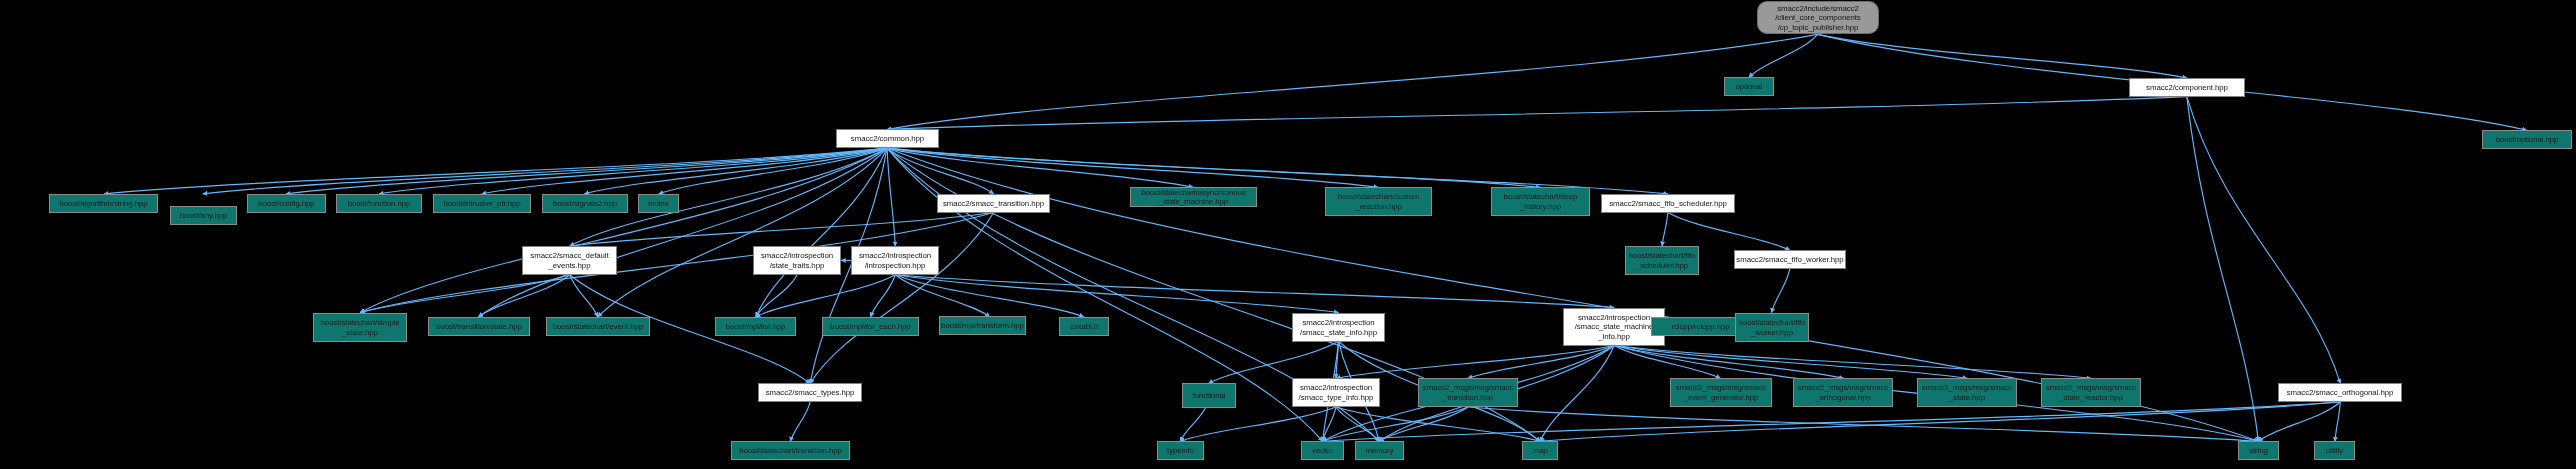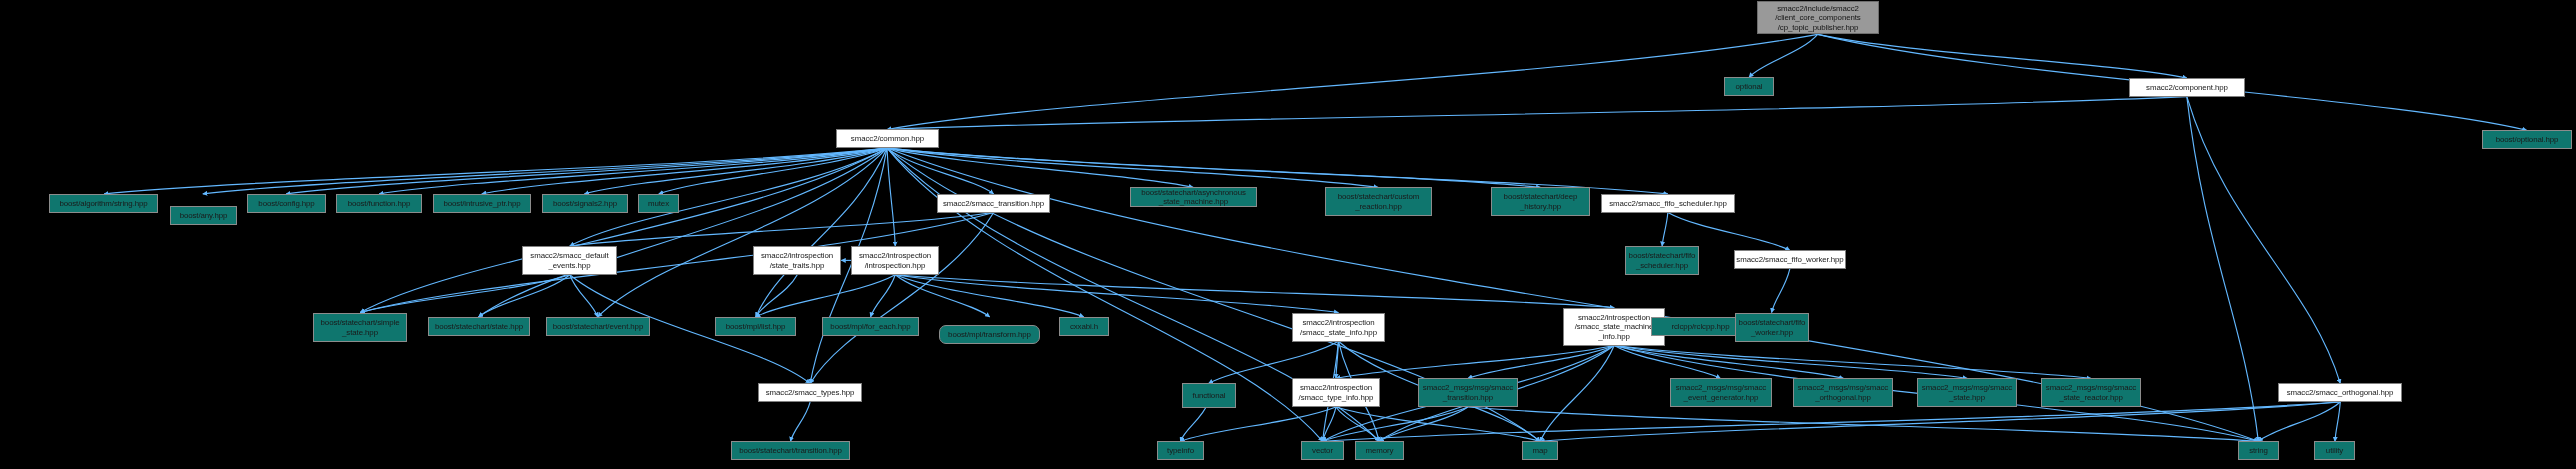--- a/index.html
+++ b/index.html
@@ -130,21 +130,21 @@
       <path d="M 1689.5 562 C 1679.625 586.75, 1657.9 597.75, 1650 617" fill="none" stroke="#63b8ff" stroke-width="1.6" marker-end="url(#arrow)"></path>
       <path d="M 1132.5 562 C 1125.625 586.75, 1110.5 597.75, 1105 617" fill="none" stroke="#63b8ff" stroke-width="1.6" marker-end="url(#arrow)"></path>
       <path d="M 2331.5 297 C 2329.5 318.15, 2325.1 327.55, 2323.5 344" fill="none" stroke="#63b8ff" stroke-width="1.6" marker-end="url(#arrow)"></path>
       <path d="M 2331.5 297 C 2374.125 320.85, 2467.9 331.45, 2502 350" fill="none" stroke="#63b8ff" stroke-width="1.6" marker-end="url(#arrow)"></path>
       <path d="M 2502 376 C 2495.625 403.45, 2481.6 415.65, 2476.5 437" fill="none" stroke="#63b8ff" stroke-width="1.6" marker-end="url(#arrow)"></path>
       <path d="M 3271.5 562 C 3242.875 586.75, 3179.9 597.75, 3157 617" fill="none" stroke="#63b8ff" stroke-width="1.6" marker-end="url(#arrow)"></path>
       <path d="M 3271.5 562 C 3269.625 586.75, 3265.5 597.75, 3264 617" fill="none" stroke="#63b8ff" stroke-width="1.6" marker-end="url(#arrow)"></path>
       <path d="M 3271.5 562 C 2915.875 586.75, 2133.5 597.75, 1849 617" fill="none" stroke="#63b8ff" stroke-width="1.6" marker-end="url(#arrow)"></path>
       <path d="M 3271.5 562 C 2991.875 586.75, 2376.7 597.75, 2153 617" fill="none" stroke="#63b8ff" stroke-width="1.6" marker-end="url(#arrow)"></path>
     </svg>
-<div class="node root" style="left: 1757px; top: 1.4px; width: 122px; height: 33px;">smacc2/include/smacc2
+<div class="node root" style="left: 1757px; top: 1.4px; width: 122px; height: 33px; border-radius: 10px;">smacc2/include/smacc2
 /client_core_components
 /cp_topic_publisher.hpp</div>
     <div class="node" style="left: 1724px; top: 77px; width: 50px; height: 18.6px;">optional</div>
     <div class="node white" style="left: 2129px; top: 78px; width: 116px; height: 18.6px;">smacc2/component.hpp</div>
     <div class="node" style="left: 2482px; top: 130px; width: 90px; height: 18.6px;">boost/optional.hpp</div>
     <div class="node white" style="left: 836px; top: 129px; width: 103px; height: 18.6px;">smacc2/common.hpp</div>
     <div class="node" style="left: 49px; top: 194px; width: 109px; height: 18.6px;">boost/algorithm/string.hpp</div>
     <div class="node" style="left: 170px; top: 206px; width: 67px; height: 18.6px;">boost/any.hpp</div>
     <div class="node" style="left: 247px; top: 194px; width: 79px; height: 18.6px;">boost/config.hpp</div>
     <div class="node" style="left: 336px; top: 194px; width: 86px; height: 18.6px;">boost/function.hpp</div>
@@ -163,25 +163,25 @@
 _events.hpp</div>
     <div class="node white" style="left: 753px; top: 246px; width: 88px; height: 29px;">smacc2/introspection
 /state_traits.hpp</div>
     <div class="node white" style="left: 851px; top: 246px; width: 88px; height: 29px;">smacc2/introspection
 /introspection.hpp</div>
     <div class="node" style="left: 1625px; top: 246px; width: 74px; height: 29px;">boost/statechart/fifo
 _scheduler.hpp</div>
     <div class="node white" style="left: 1734px; top: 250px; width: 112px; height: 18.6px;">smacc2/smacc_fifo_worker.hpp</div>
     <div class="node" style="left: 313px; top: 313px; width: 94px; height: 29px;">boost/statechart/simple
 _state.hpp</div>
-    <div class="node" style="left: 428px; top: 317px; width: 102px; height: 18.6px;">boost/statechart/state.hpp</div>
+    <div class="node" style="left: 428px; top: 317px; width: 102px; height: 18.6px;">boost/transition/state.hpp</div>
     <div class="node" style="left: 546px; top: 317px; width: 104px; height: 18.6px;">boost/statechart/event.hpp</div>
     <div class="node" style="left: 715px; top: 317px; width: 81px; height: 18.6px;">boost/mpl/list.hpp</div>
     <div class="node" style="left: 822px; top: 317px; width: 97px; height: 18.6px;">boost/mpl/for_each.hpp</div>
-    <div class="node" style="left: 939px; top: 325px; width: 101px; height: 18.6px; border-radius: 7px;">boost/mpl/transform.hpp</div>
+    <div class="node" style="left: 939px; top: 316px; width: 87px; height: 18.6px;">boost/mpl/transform.hpp</div>
     <div class="node" style="left: 1059px; top: 317px; width: 50px; height: 18.6px;">cxxabi.h</div>
     <div class="node white" style="left: 1292px; top: 313px; width: 93px; height: 29px;">smacc2/introspection
 /smacc_state_info.hpp</div>
     <div class="node white" style="left: 1563px; top: 308px; width: 102px; height: 38px;">smacc2/introspection
 /smacc_state_machine
 _info.hpp</div>
     <div class="node" style="left: 1651px; top: 317px; width: 89px; height: 18.6px; padding-left: 12px;">rclcpp/rclcpp.hpp</div>
     <div class="node" style="left: 1735px; top: 313px; width: 74px; height: 29px;">boost/statechart/fifo
 _worker.hpp</div>
     <div class="node white" style="left: 758px; top: 383px; width: 104px; height: 18.6px;">smacc2/smacc_types.hpp</div>

